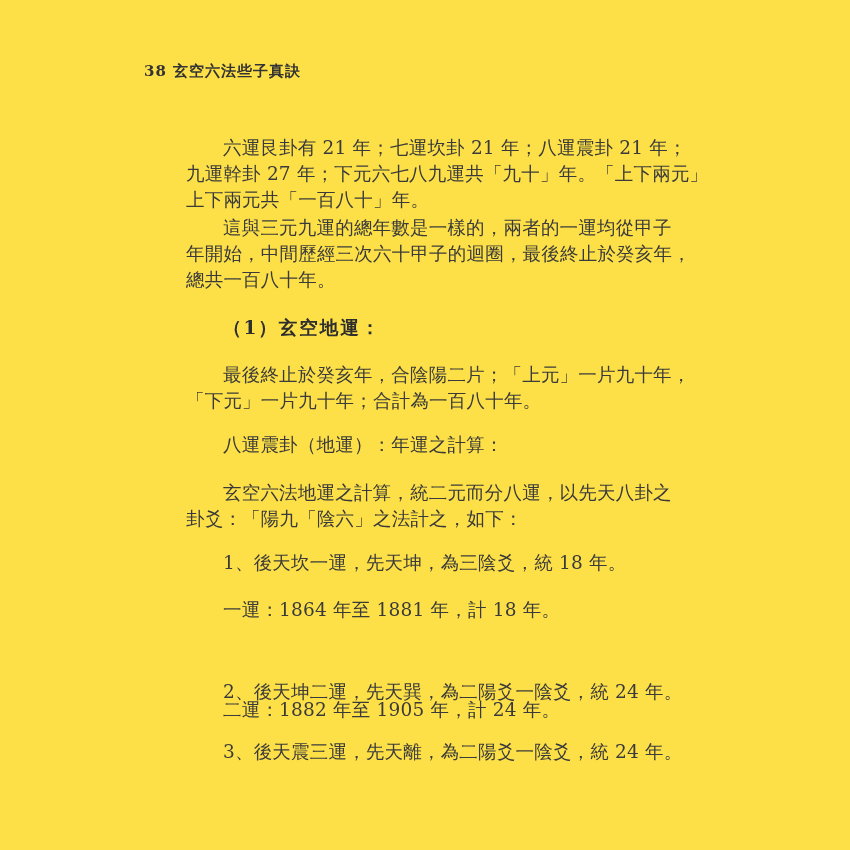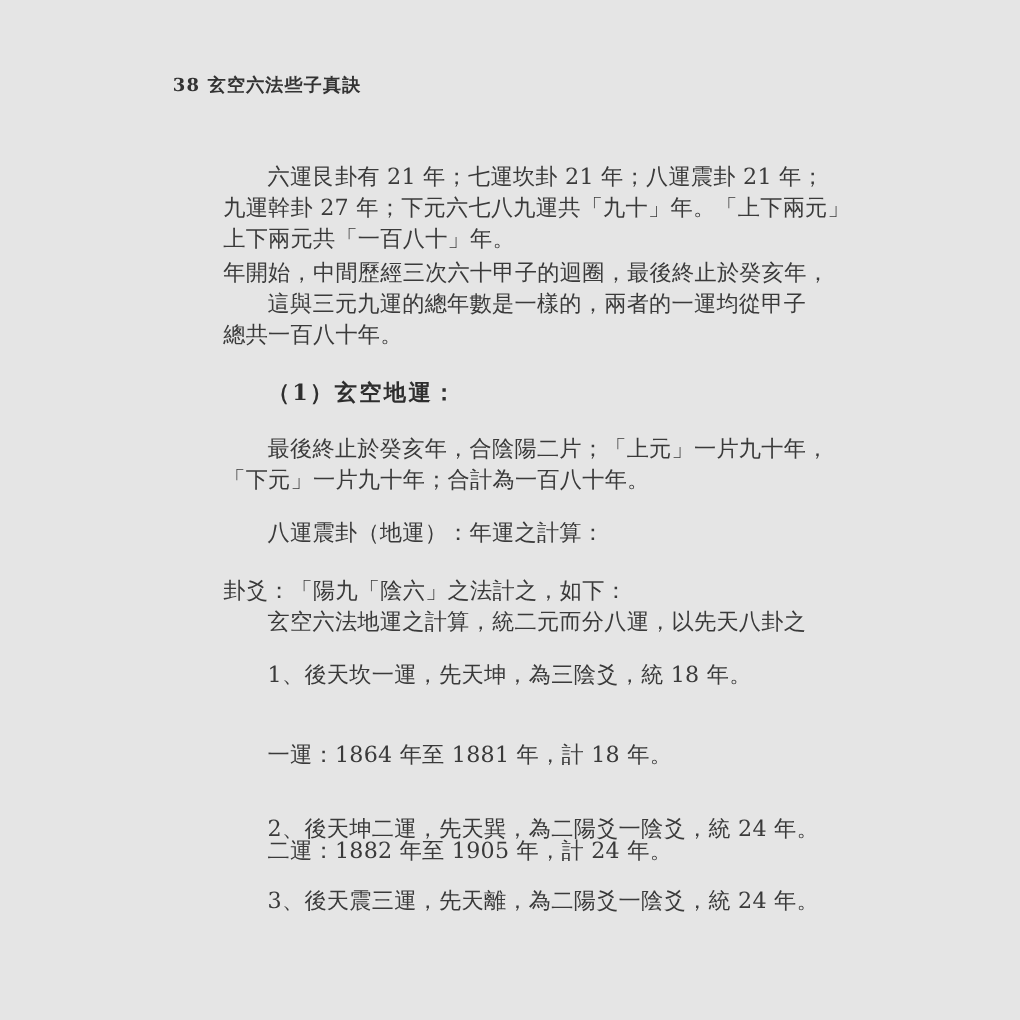--- a/index.html
+++ b/index.html
@@ -12,21 +12,21 @@
     height: 850px;
     position: relative;
     overflow: hidden;
     font-family: "DejaVu Serif", "Liberation Serif", serif;
     color: #2a2a2a;
   }
   .page {
     position: absolute;
     left: 0; top: 0;
     width: 850px; height: 850px;
-    background: #e5e5e5;
+    background: #fde047;
   }
   .running-header {
     position: absolute;
     left: 144px;
     top: 62px;
     font-size: 15px;
     letter-spacing: 1px;
     color: #333333;
     font-weight: bold;
     white-space: nowrap;
@@ -63,48 +63,48 @@
     <span>玄空六法些子真訣</span>
   </div>
 
   <div class="para" style="top:135px;">
     <span class="line indent">六運艮卦有 21 年；七運坎卦 21 年；八運震卦 21 年；</span>
     <span class="line">九運幹卦 27 年；下元六七八九運共「九十」年。「上下兩元」</span>
     <span class="line">上下兩元共「一百八十」年。</span>
   </div>
 
   <div class="para" style="top:215px;">
+    <span class="line indent">這與三元九運的總年數是一樣的，兩者的一運均從甲子</span>
     <span class="line">年開始，中間歷經三次六十甲子的迴圈，最後終止於癸亥年，</span>
-    <span class="line indent">這與三元九運的總年數是一樣的，兩者的一運均從甲子</span>
     <span class="line">總共一百八十年。</span>
   </div>
 
   <div class="para" style="top:315px;">
     <span class="line indent heading">（1）玄空地運：</span>
   </div>
 
   <div class="para" style="top:362px;">
     <span class="line indent">最後終止於癸亥年，合陰陽二片；「上元」一片九十年，</span>
     <span class="line">「下元」一片九十年；合計為一百八十年。</span>
   </div>
 
   <div class="para" style="top:432px;">
     <span class="line indent">八運震卦（地運）：年運之計算：</span>
   </div>
 
   <div class="para" style="top:480px;">
+    <span class="line indent">玄空六法地運之計算，統二元而分八運，以先天八卦之</span>
     <span class="line">卦爻：「陽九「陰六」之法計之，如下：</span>
-    <span class="line indent">玄空六法地運之計算，統二元而分八運，以先天八卦之</span>
   </div>
 
   <div class="para" style="top:550px;">
     <span class="line indent">1、後天坎一運，先天坤，為三陰爻，統 18 年。</span>
   </div>
 
-  <div class="para" style="top:597px;margin-top:20px;">
+  <div class="para" style="top:597px;">
     <span class="line indent">一運：1864 年至 1881 年，計 18 年。</span>
   </div>
 
   <div class="para" style="top:679px;">
     <span class="line indent">2、後天坤二運，先天巽，為二陽爻一陰爻，統 24 年。</span>
   </div>
 
   <div class="para" style="top:697px;">
     <span class="line indent">二運：1882 年至 1905 年，計 24 年。</span>
   </div>

